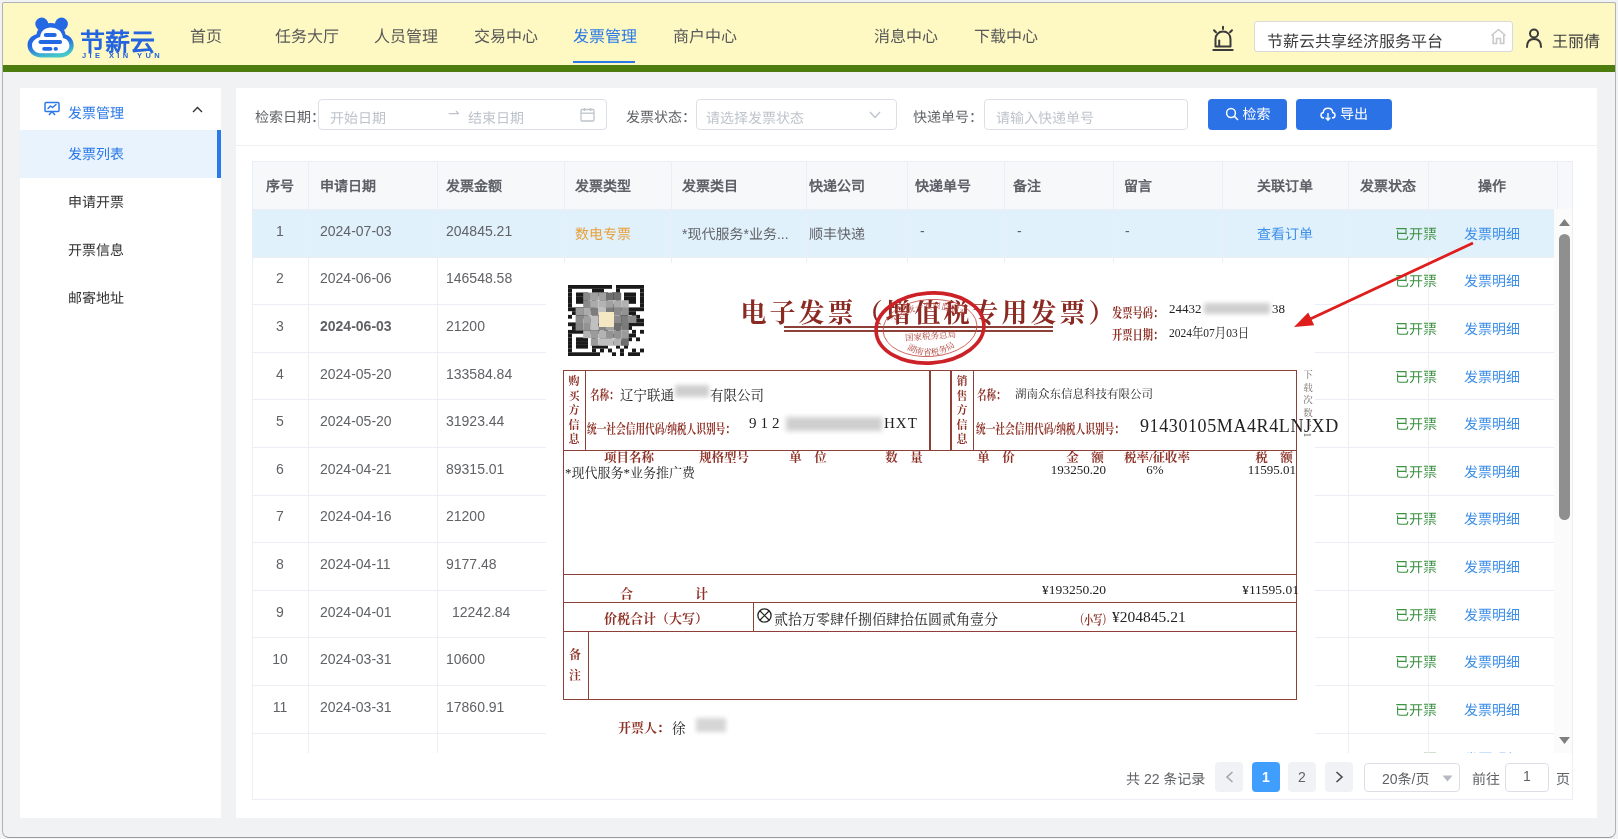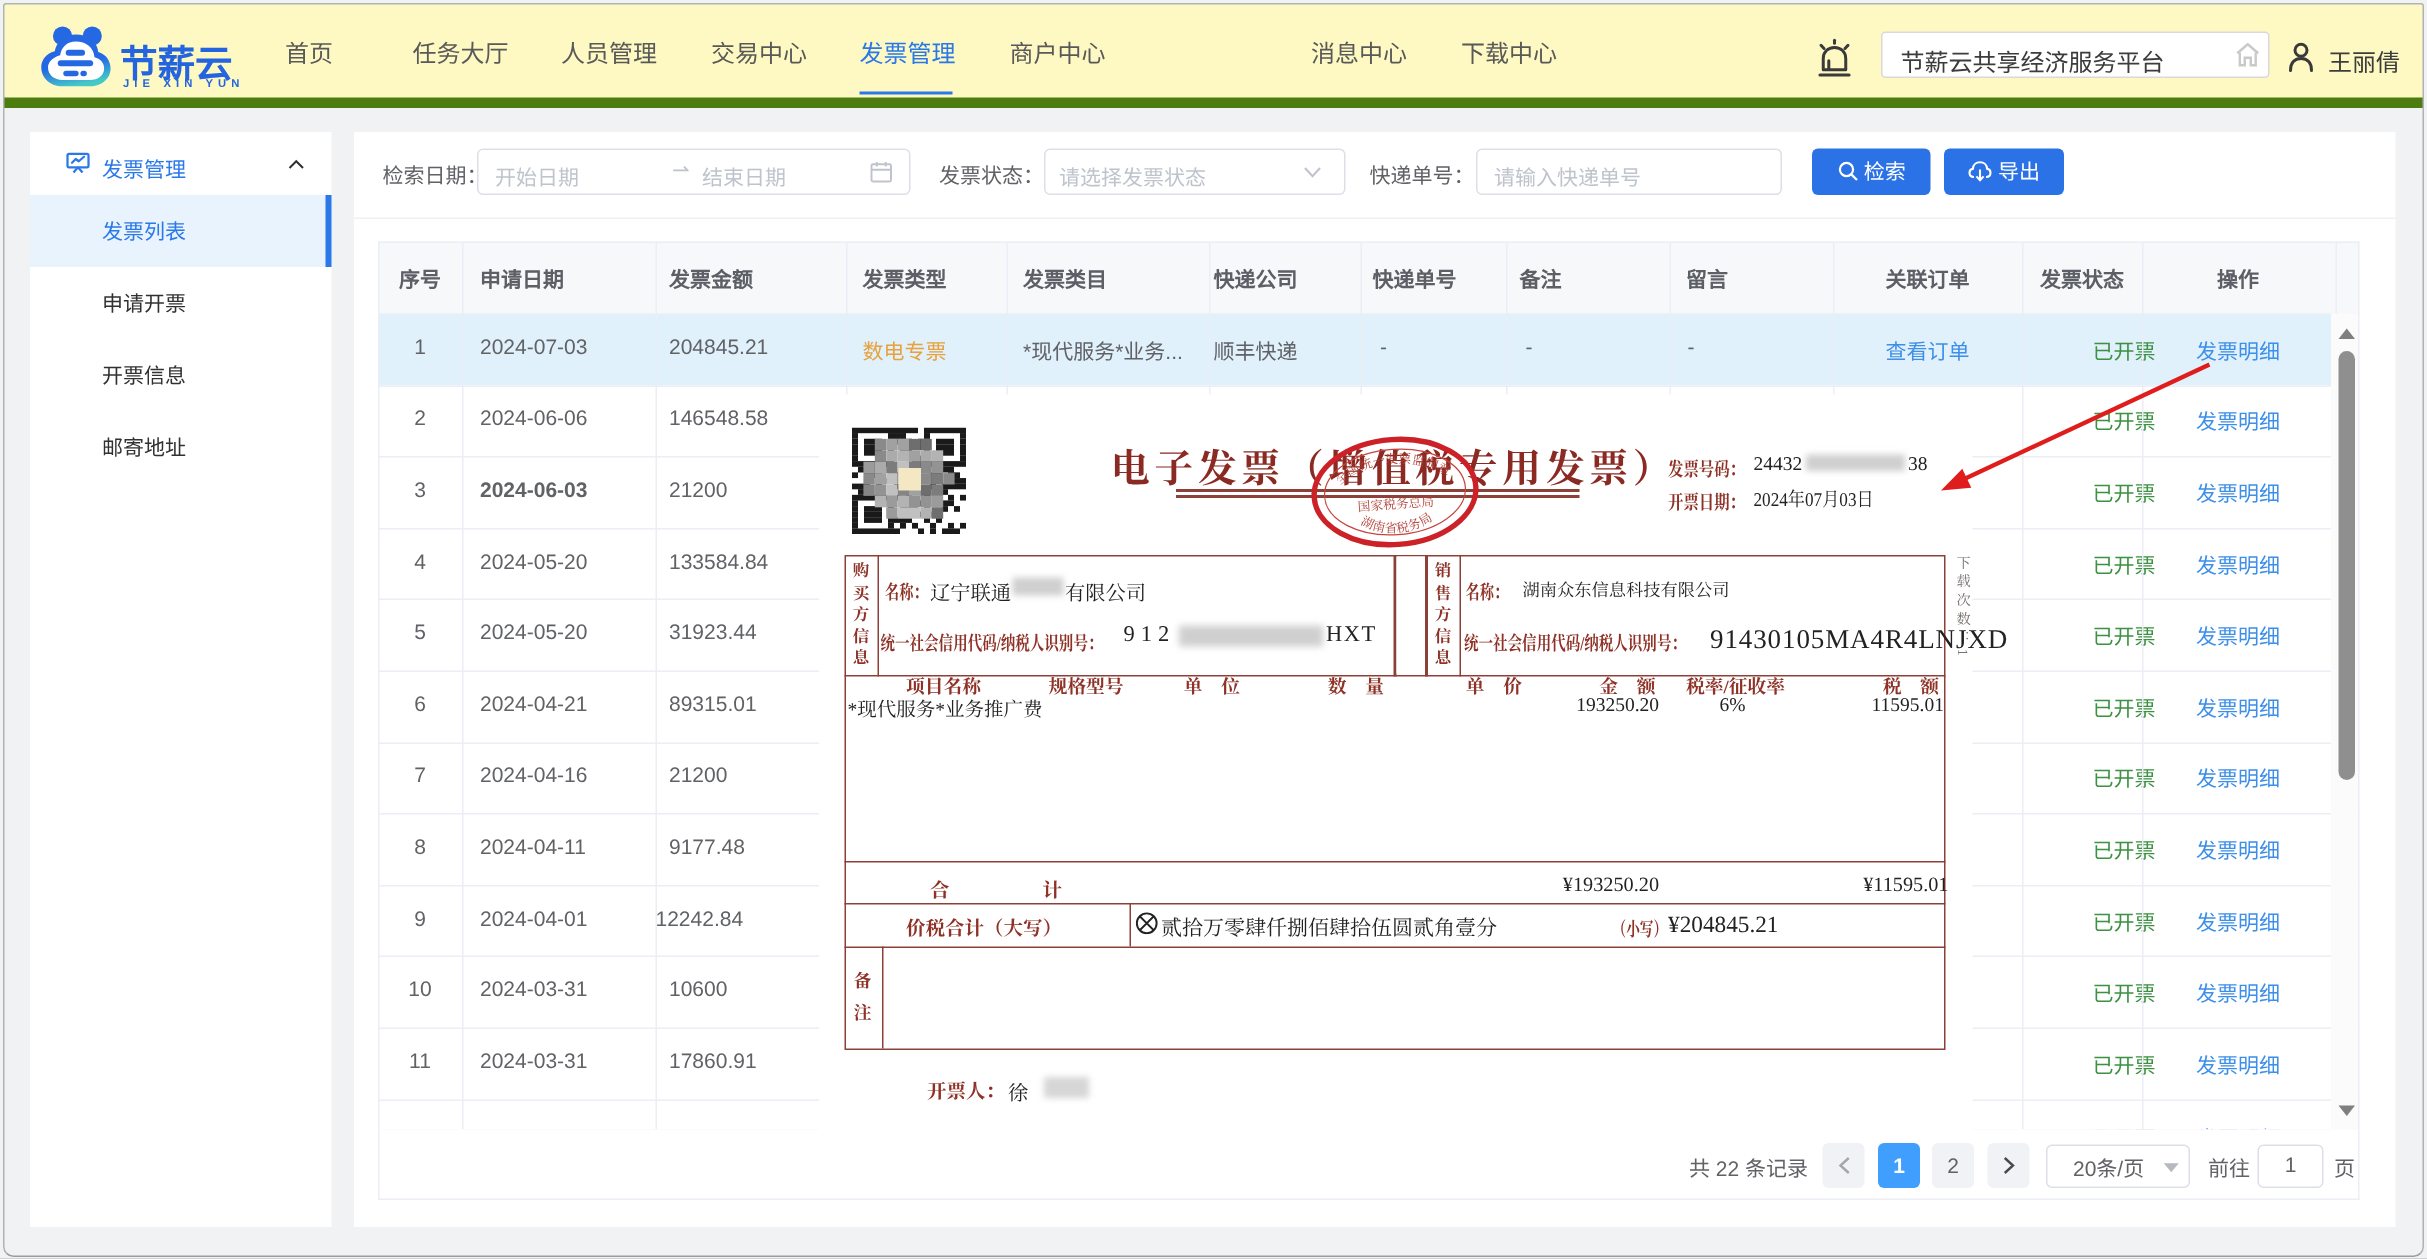--- a/index.html
+++ b/index.html
@@ -137,21 +137,21 @@
     <path d="M1 1 L6 6.5 L11 1" stroke="#bfc4cc" stroke-width="1.4" fill="none"></path>
   </svg>
   <div class="lbl" style="left:677px;top:18px;">快递单号：</div>
   <div class="inp" style="left:748px;top:11px;width:204px;height:31px;"></div>
   <div class="ph abs" style="left:760px;top:19px;">请输入快递单号</div>
   <div class="btn" style="left:972px;top:11px;width:79px;height:31px;line-height:31px;">
     <svg style="vertical-align:-2px;margin-right:4px;" width="14" height="14" viewBox="0 0 14 14">
         <circle cx="6" cy="6" r="4.4" stroke="#fff" stroke-width="1.5" fill="none"></circle>
         <line x1="9.4" y1="9.4" x2="13" y2="13" stroke="#fff" stroke-width="1.5"></line>
       </svg>检索</div>
-  <div class="btn" style="left:1060px;top:11px;width:80px;height:31px;line-height:31px;">
+  <div class="btn" style="left:1060px;top:11px;width:96px;height:31px;line-height:31px;">
     <svg style="vertical-align:-3px;margin-right:4px;" width="16" height="15" viewBox="0 0 16 15">
         <path d="M4 11 C2 11 1 9.8 1 8.2 C1 6.7 2 5.7 3.3 5.5 C3.4 3 5.4 1.2 8 1.2 C10.6 1.2 12.6 3 12.7 5.5 C14 5.7 15 6.7 15 8.2 C15 9.8 14 11 12 11" stroke="#fff" stroke-width="1.4" fill="none"></path>
         <path d="M8 6 L8 13 M5.6 10.6 L8 13.2 L10.4 10.6" stroke="#fff" stroke-width="1.4" fill="none"></path>
       </svg>导出</div>
   <div class="hline" style="left:0;top:57px;width:1361px;background:#f0f0f0;"></div>
 
   <div class="abs" style="left:16px;top:73px;width:1320px;height:48px;background:#f6f8fa;"></div>
   <div class="th" style="left:44px;top:87px;transform:translateX(-50%);">序号</div>
   <div class="th" style="left:84px;top:87px;">申请日期</div>
   <div class="th" style="left:210px;top:87px;">发票金额</div>
@@ -209,21 +209,21 @@
   <div class="td" style="left:210px;top:420.4px;">21200</div>
   <div class="td green" style="left:1152px;top:420.4px;transform:translateX(-50%);">已开票</div>
   <div class="td blue" style="left:1256px;top:420.4px;transform:translateX(-50%);">发票明细</div>
   <div class="td" style="left:44px;top:468.0px;transform:translateX(-50%);">8</div>
   <div class="td" style="left:84px;top:468.0px;">2024-04-11</div>
   <div class="td" style="left:210px;top:468.0px;">9177.48</div>
   <div class="td green" style="left:1152px;top:468.0px;transform:translateX(-50%);">已开票</div>
   <div class="td blue" style="left:1256px;top:468.0px;transform:translateX(-50%);">发票明细</div>
   <div class="td" style="left:44px;top:515.6px;transform:translateX(-50%);">9</div>
   <div class="td" style="left:84px;top:515.6px;">2024-04-01</div>
-  <div class="td" style="left:201px;top:515.6px;">12242.84</div>
+  <div class="td" style="left:216px;top:515.6px;">12242.84</div>
   <div class="td green" style="left:1152px;top:515.6px;transform:translateX(-50%);">已开票</div>
   <div class="td blue" style="left:1256px;top:515.6px;transform:translateX(-50%);">发票明细</div>
   <div class="td" style="left:44px;top:563.2px;transform:translateX(-50%);">10</div>
   <div class="td" style="left:84px;top:563.2px;">2024-03-31</div>
   <div class="td" style="left:210px;top:563.2px;">10600</div>
   <div class="td green" style="left:1152px;top:563.2px;transform:translateX(-50%);">已开票</div>
   <div class="td blue" style="left:1256px;top:563.2px;transform:translateX(-50%);">发票明细</div>
   <div class="td" style="left:44px;top:610.8px;transform:translateX(-50%);">11</div>
   <div class="td" style="left:84px;top:610.8px;">2024-03-31</div>
   <div class="td" style="left:210px;top:610.8px;">17860.91</div>

